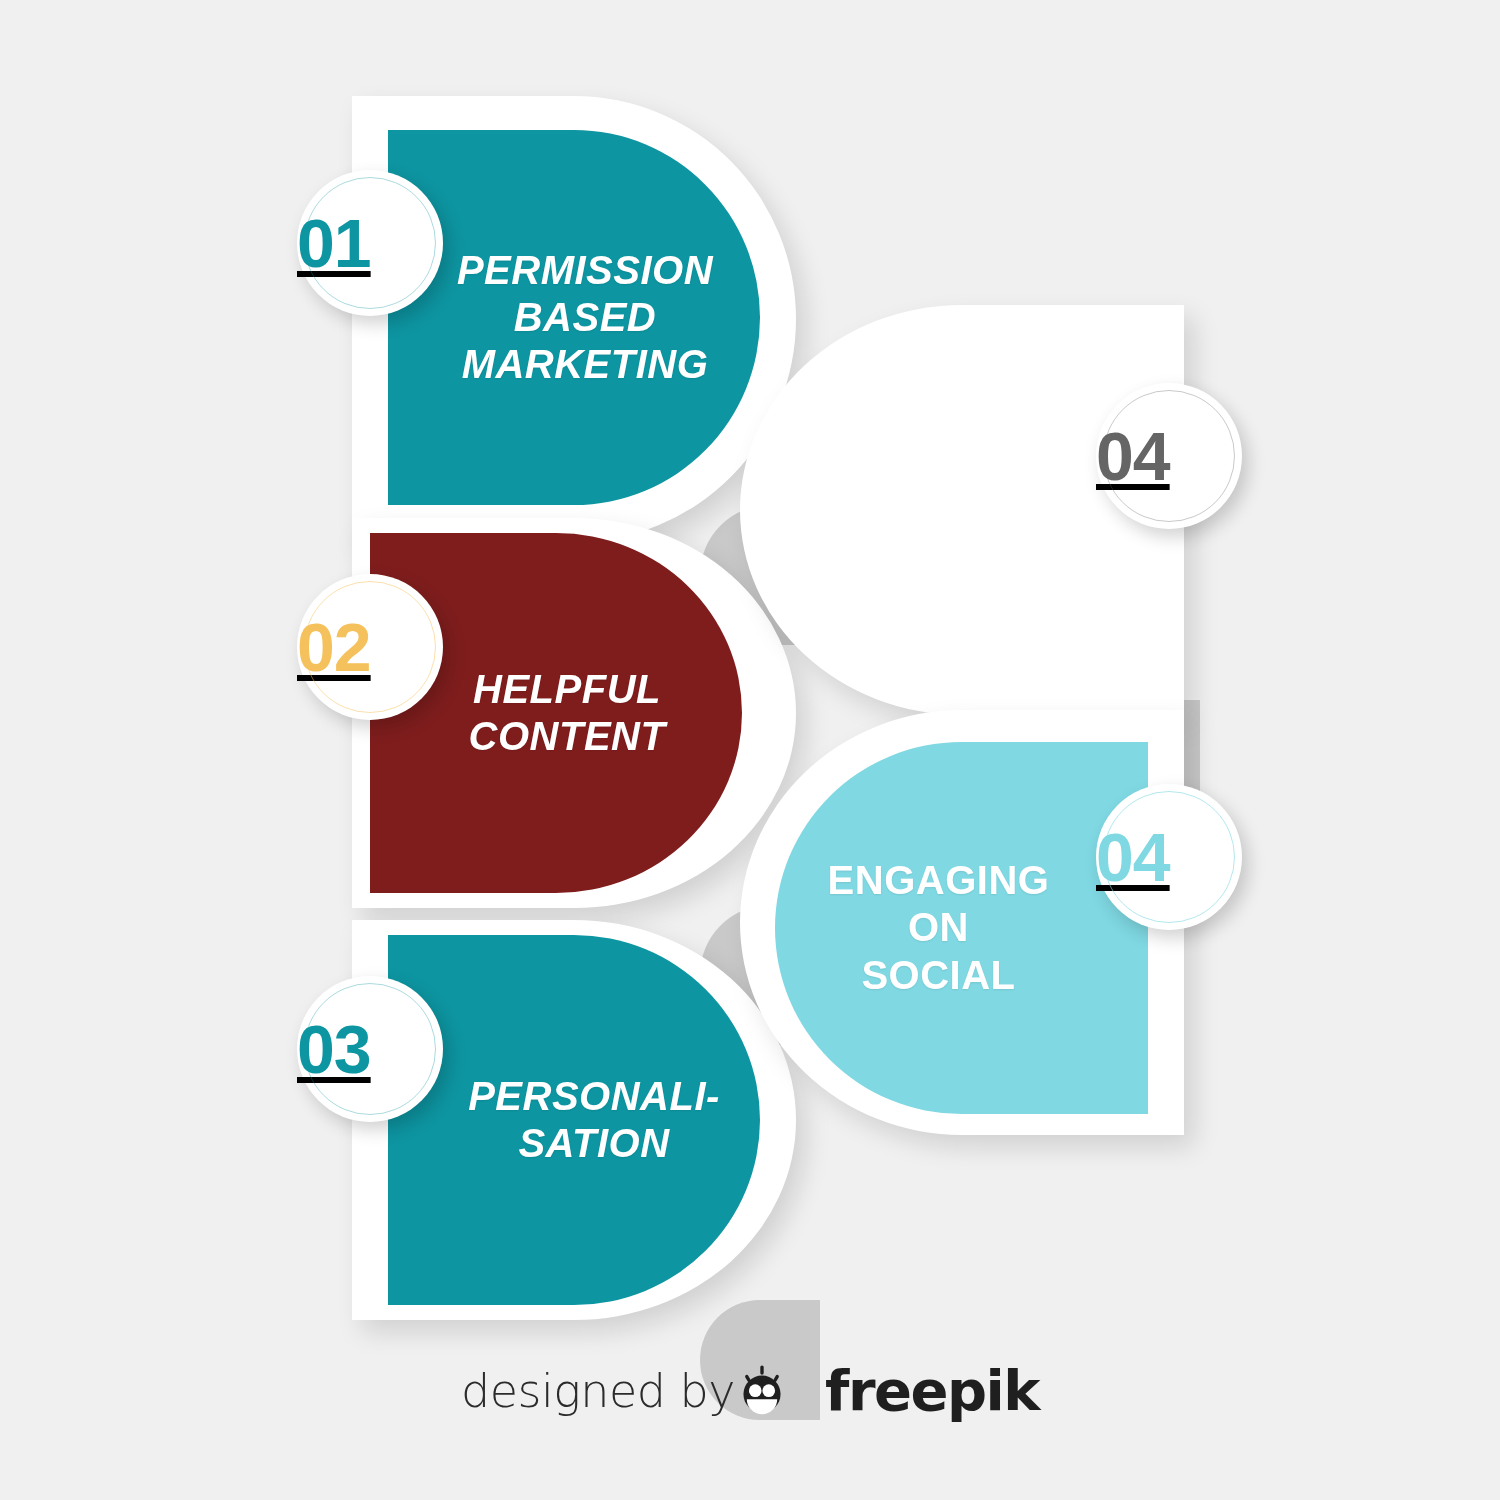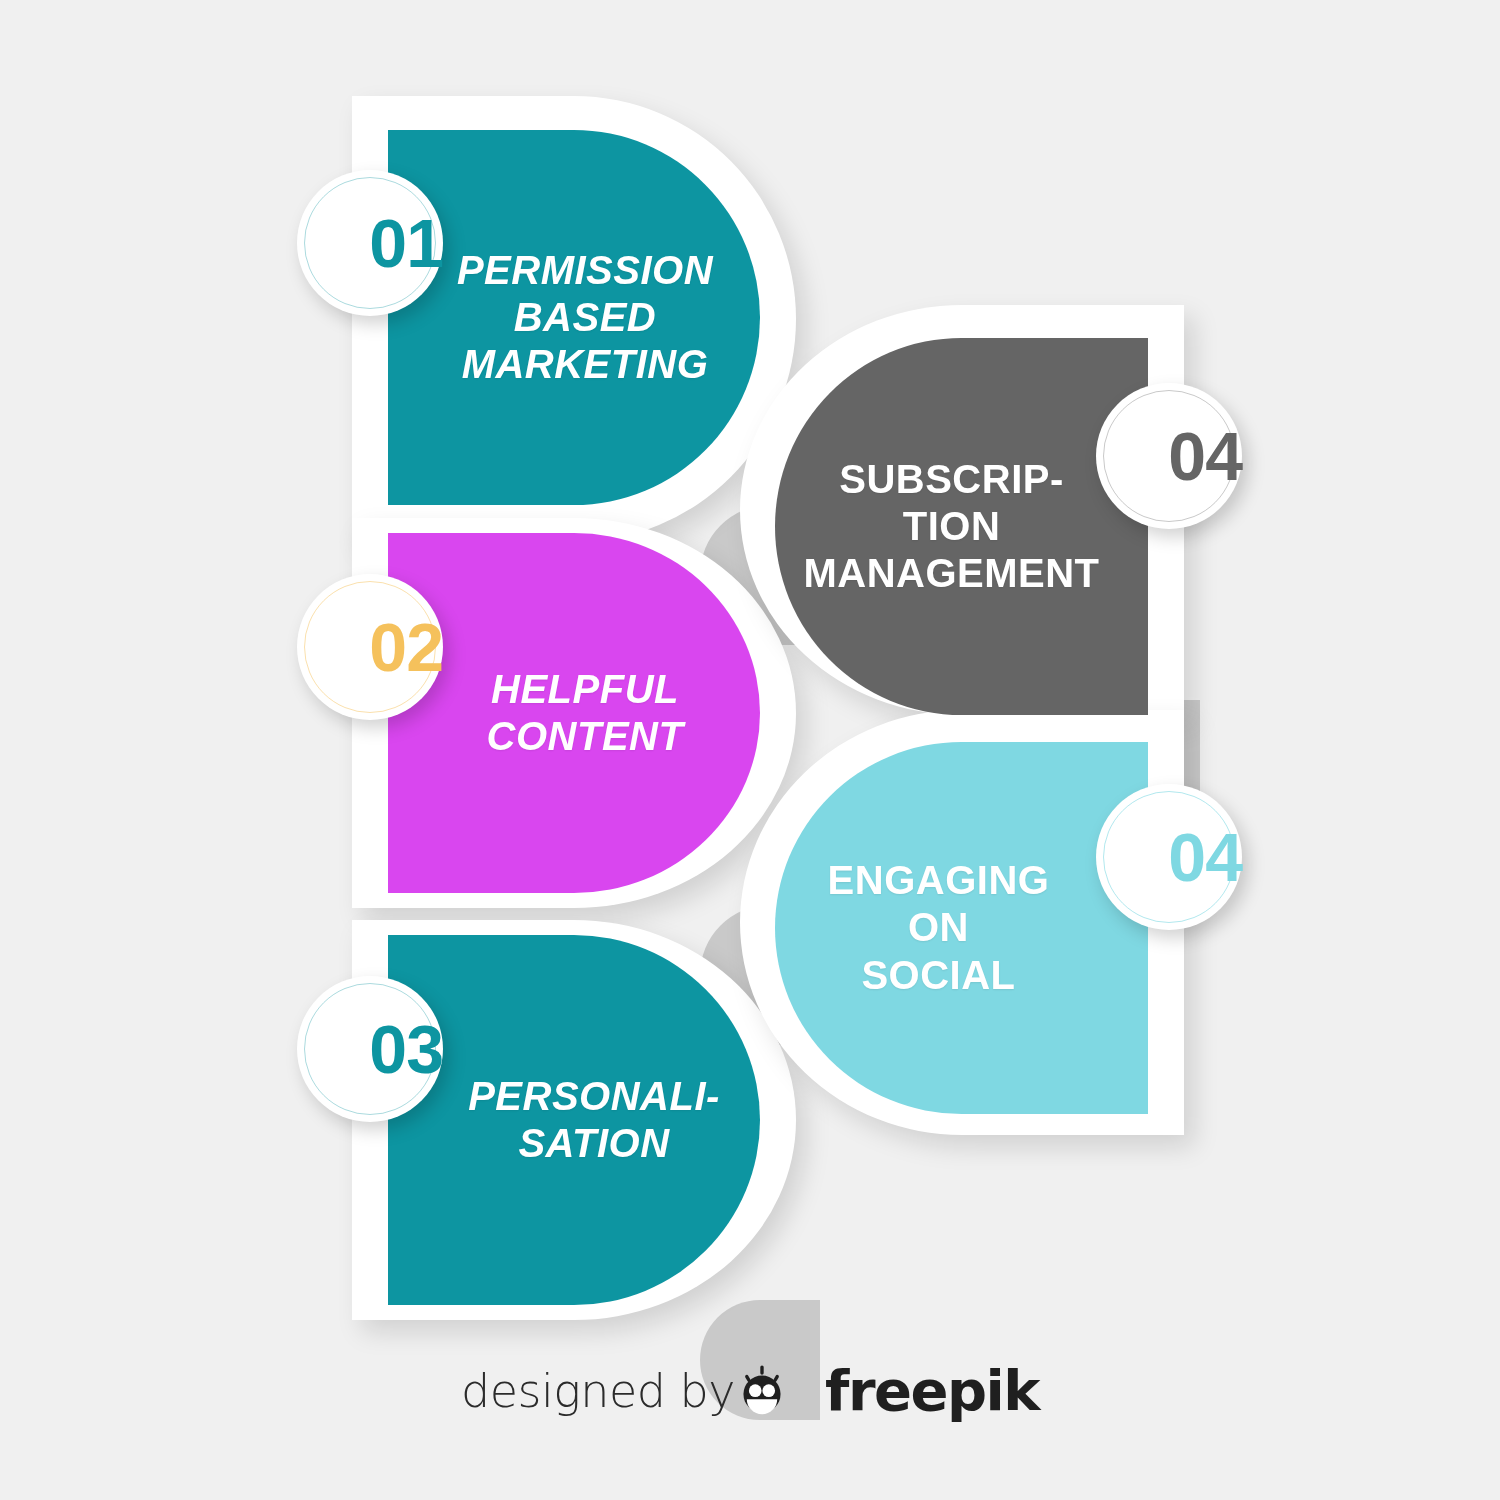--- a/index.html
+++ b/index.html
@@ -61,22 +61,23 @@
   }
 
   
   .badge {
     position: absolute;
     z-index: 6;
     border-radius: 50%;
     background: #ffffff;
     display: flex;
     align-items: center;
-    justify-content: flex-end;
+    justify-content: flex-start;
     box-shadow: 6px 8px 18px rgba(0,0,0,0.18);
+    text-decoration: underline;
   }
   .badge-ring {
     position: absolute;
     inset: 7px;
     border-radius: 50%;
     border: 1.5px solid rgba(255,255,255,0.0);
     box-sizing: border-box;
     pointer-events: none;
   }
   .badge-num {
@@ -130,21 +131,21 @@
       <div>BASED</div>
       <div>MARKETING</div>
     </div>
   </div>
   <div class="badge" style="left:297px; top:170px; width:146px; height:146px;">
     <div class="badge-ring" style="border-color:rgba(13,149,161,0.35);"></div>
     <span class="badge-num" style="font-size:68px; color:#0d95a1;">01</span>
   </div>
 
   <div class="halo halo-shadow or-left" style="left:352px; top:518px; width:444px; height:390px;"></div>
-  <div class="petal or-left" style="left:388px; top:533px; width:372px; height:360px; background:#d946ef;">
+  <div class="petal or-left" style="left:370px; top:533px; width:372px; height:360px; background:#7f1d1d;">
     <div class="petal-label" style="font-size:40px; padding-left:52px; padding-right:30px; width:100%; box-sizing:border-box;">
       <div>HELPFUL</div>
       <div>CONTENT</div>
     </div>
   </div>
   <div class="badge" style="left:297px; top:574px; width:146px; height:146px;">
     <div class="badge-ring" style="border-color:rgba(245,193,92,0.5);"></div>
     <span class="badge-num" style="font-size:68px; color:#f5c15c;">02</span>
   </div>
 
@@ -154,27 +155,20 @@
       <div>PERSONALI-</div>
       <div>SATION</div>
     </div>
   </div>
   <div class="badge" style="left:297px; top:976px; width:146px; height:146px;">
     <div class="badge-ring" style="border-color:rgba(13,149,161,0.35);"></div>
     <span class="badge-num" style="font-size:68px; color:#0d95a1;">03</span>
   </div>
 
   <div class="halo halo-shadow or-right" style="left:740px; top:305px; width:444px; height:410px;"></div>
-  <div class="petal or-right" style="left:775px; top:338px; width:373px; height:377px; background:#656565;">
-    <div class="petal-label" style="font-size:40px; padding-right:46px; padding-left:26px; width:100%; box-sizing:border-box;">
-      <div>SUBSCRIP-</div>
-      <div>TION</div>
-      <div>MANAGEMENT</div>
-    </div>
-  </div>
   <div class="badge" style="left:1096px; top:383px; width:146px; height:146px;">
     <div class="badge-ring" style="border-color:rgba(101,101,101,0.35);"></div>
     <span class="badge-num" style="font-size:68px; color:#656565;">04</span>
   </div>
 
   <div class="halo halo-shadow or-right" style="left:740px; top:710px; width:444px; height:425px;"></div>
   <div class="petal or-right" style="left:775px; top:742px; width:373px; height:372px; background:#7fd8e2;">
     <div class="petal-label" style="font-size:40px; padding-right:66px; padding-left:20px; width:100%; box-sizing:border-box;">
       <div>ENGAGING</div>
       <div>ON</div>

